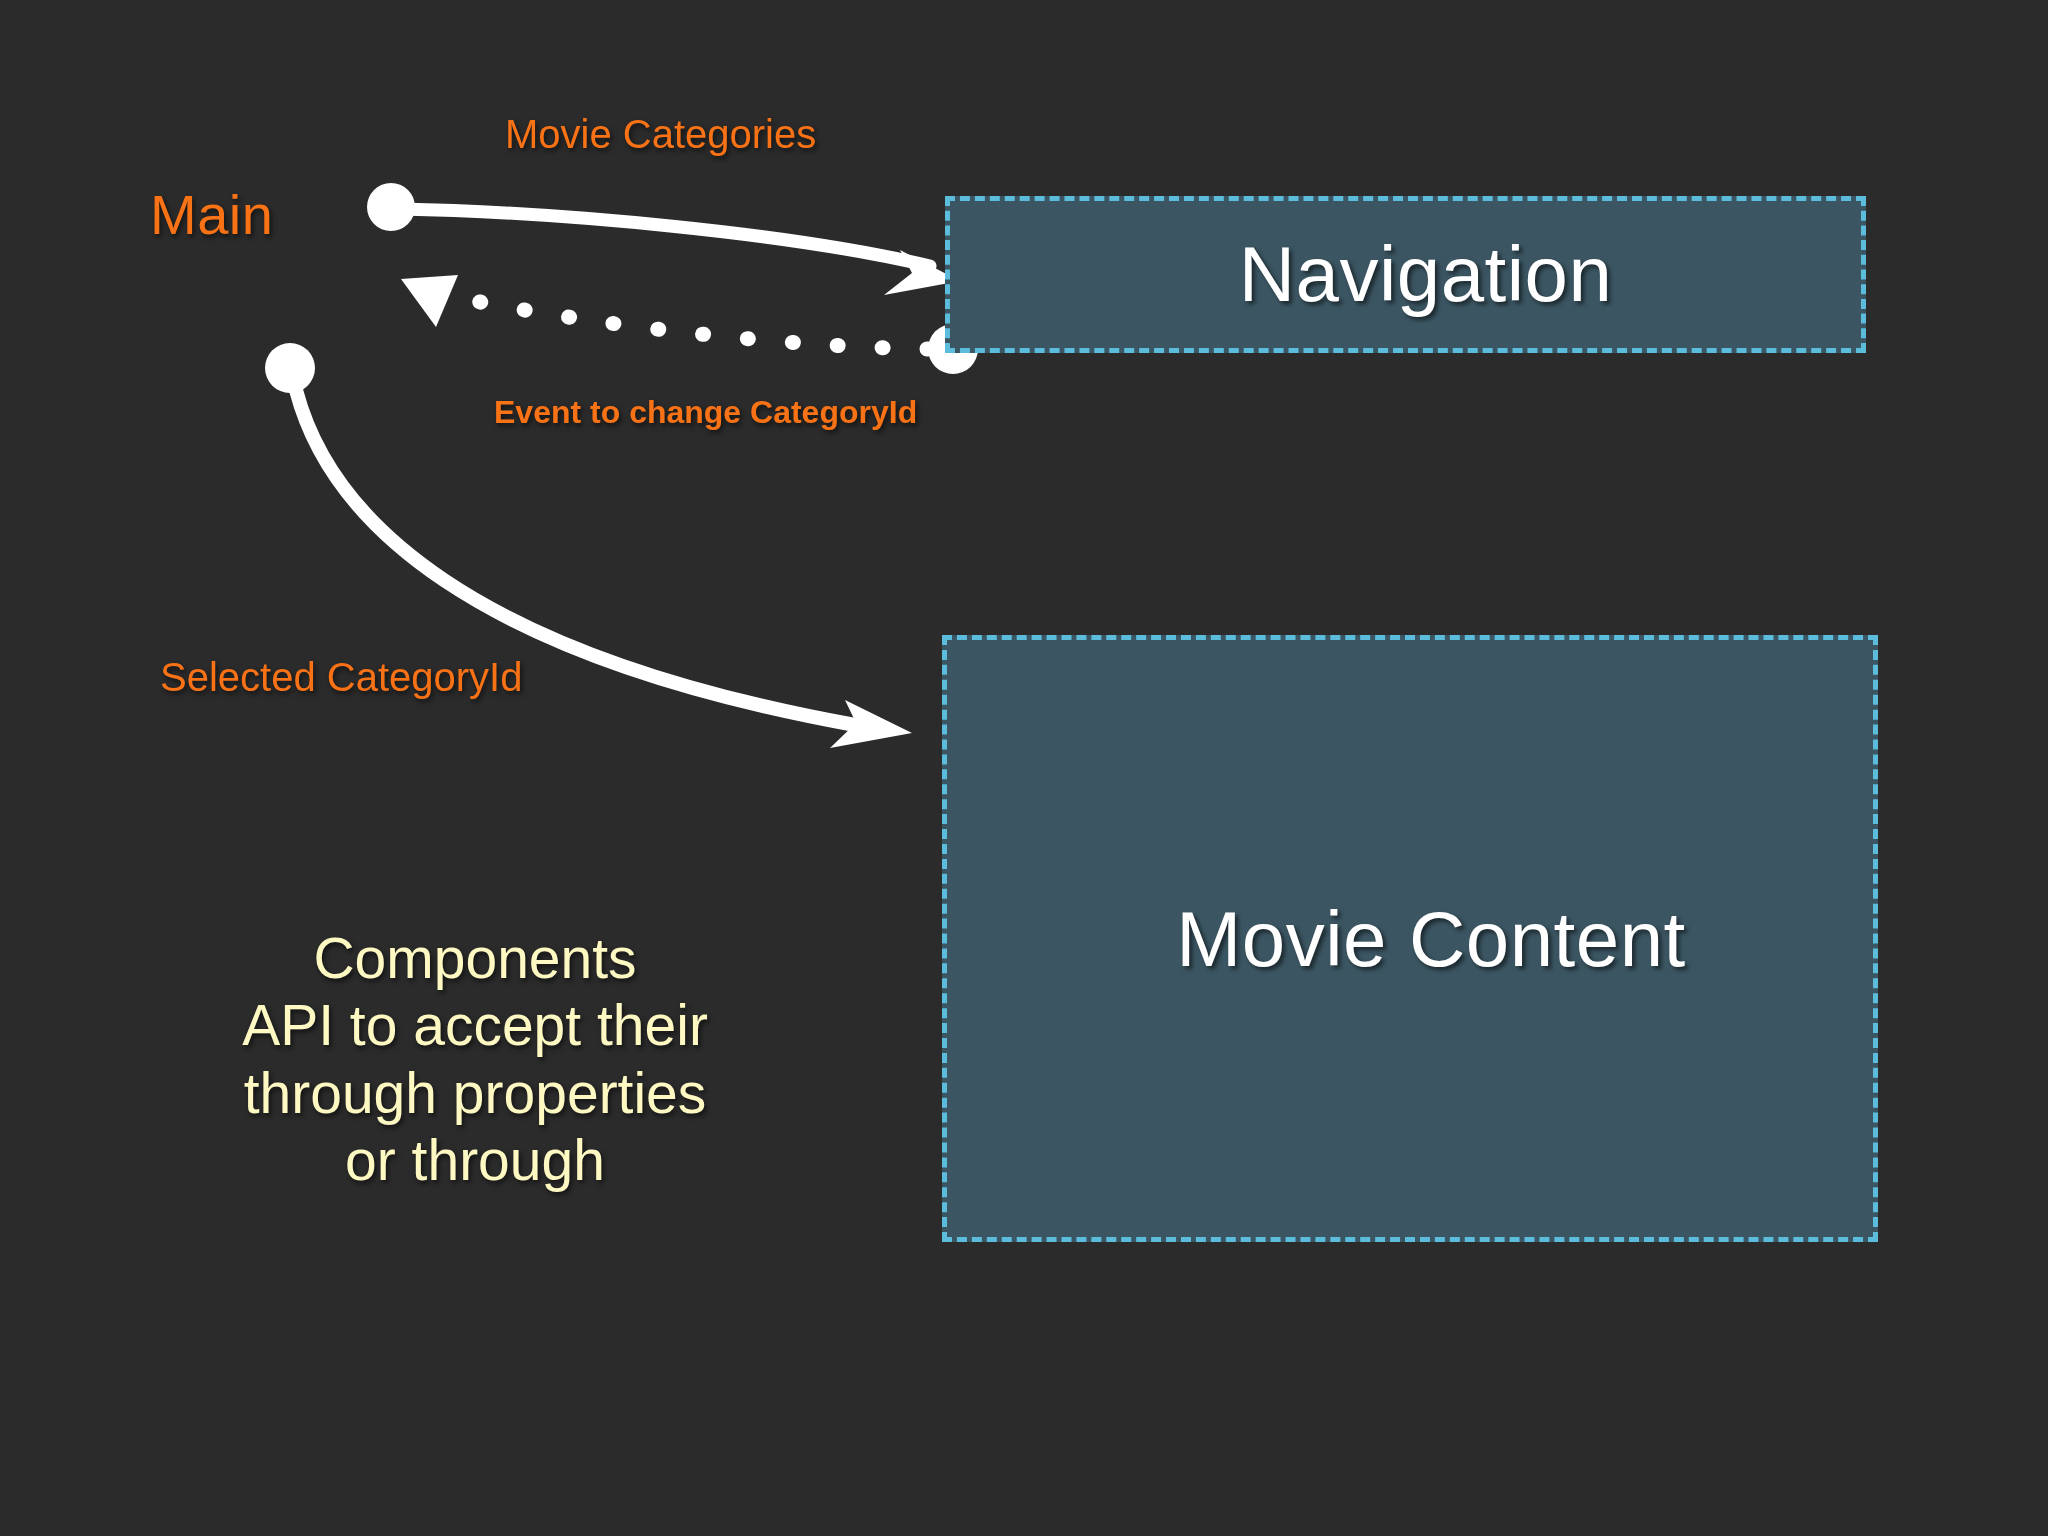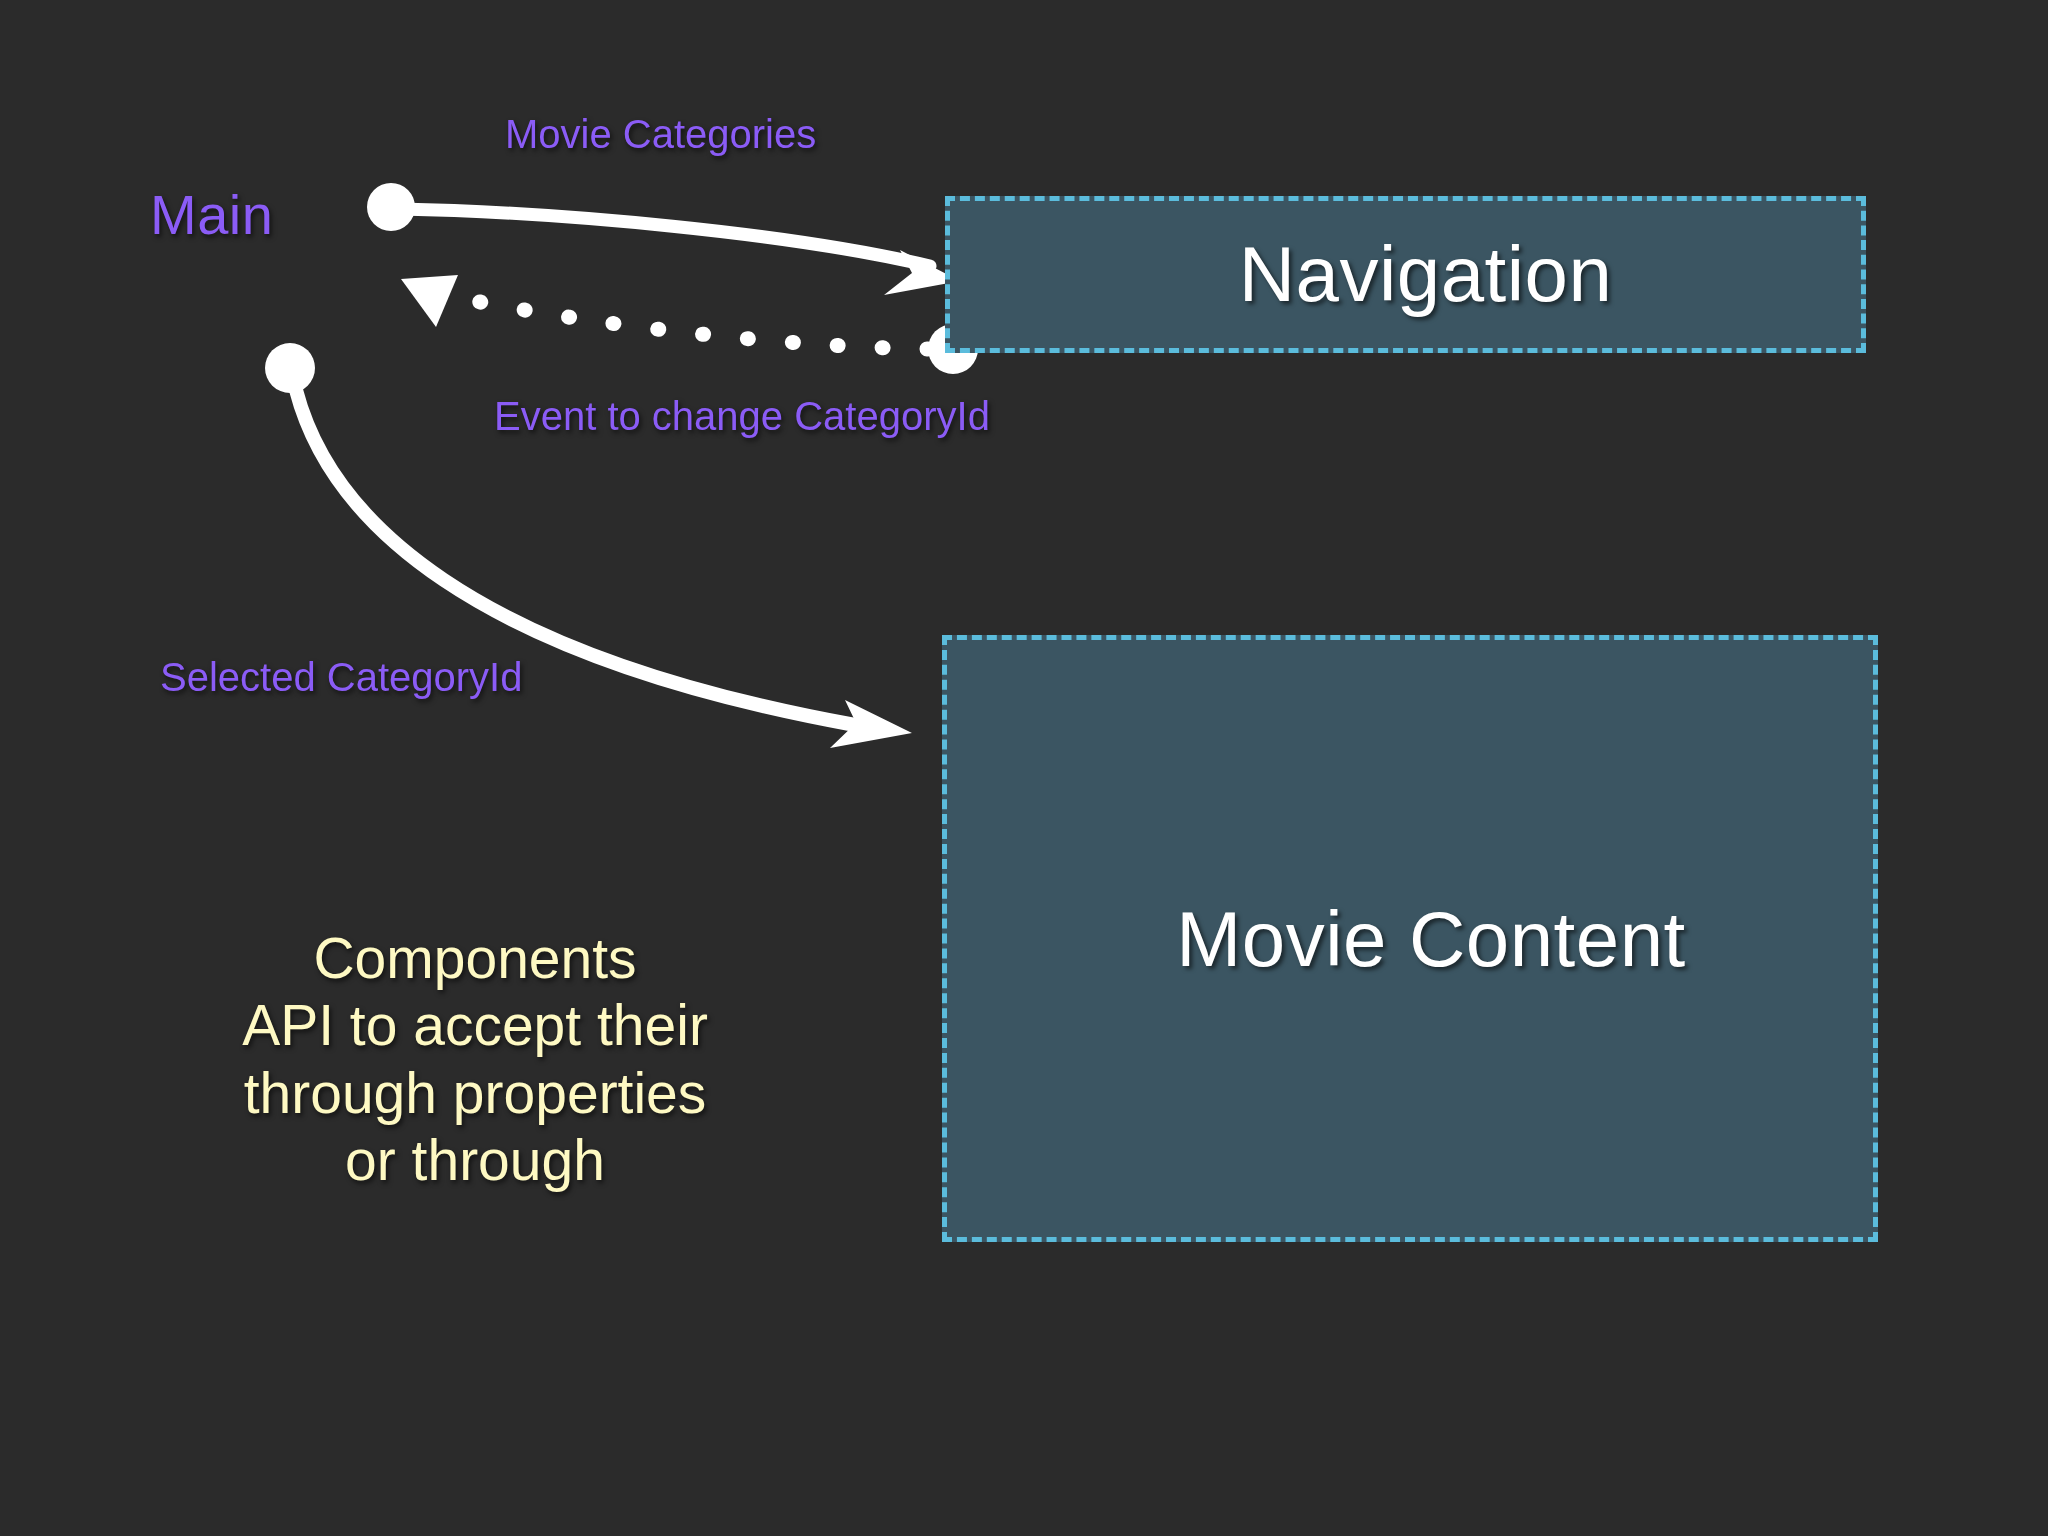--- a/index.html
+++ b/index.html
@@ -65,42 +65,42 @@
     position: absolute;
     top: 50%;
     left: 50%;
     transform: translate(-50%, -50%);
     margin-left: 21px;
   }
 
   
   .free-text {
     position: absolute;
-    color: #8b5cf6;
+    color: #f97316;
     white-space: nowrap;
     text-shadow: 2px 3px 5px rgba(0,0,0,0.6);
   }
   #main-label {
     left: 150px;
     top: 182px;
     font-size: 56px;
     font-weight: 400;
     letter-spacing: 0.5px;
   }
   #label-movie-categories {
     left: 505px;
     top: 112px;
     font-size: 40px;
     font-weight: 400;
   }
   #label-event-change {
     left: 494px;
     top: 394px;
-    font-size: 40px;
-    font-weight: 400;
+    font-size: 32px;
+    font-weight: 700;
   }
   #label-selected-category {
     left: 160px;
     top: 655px;
     font-size: 40px;
     font-weight: 400;
   }
 
   
   #body-note {

